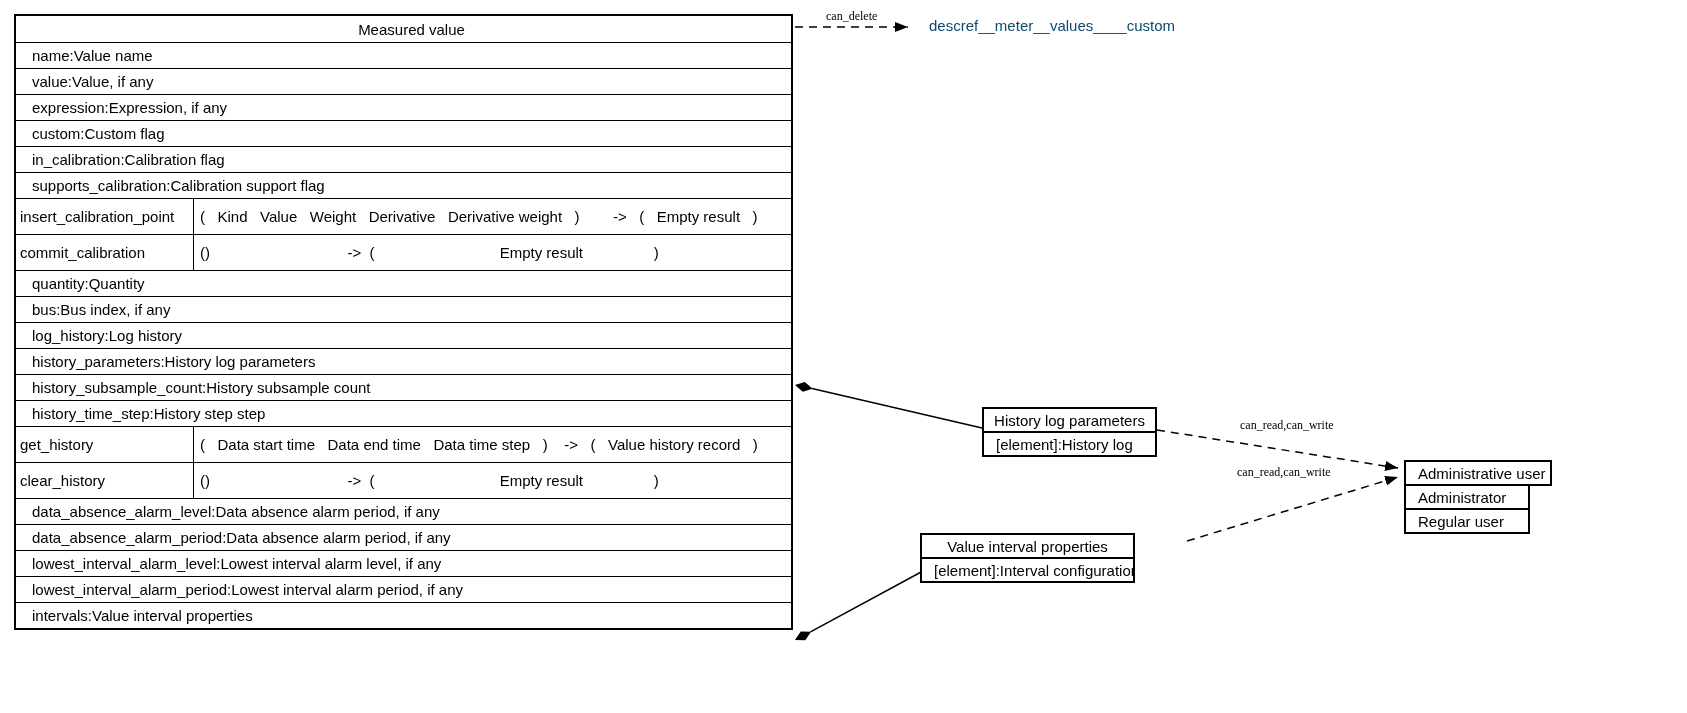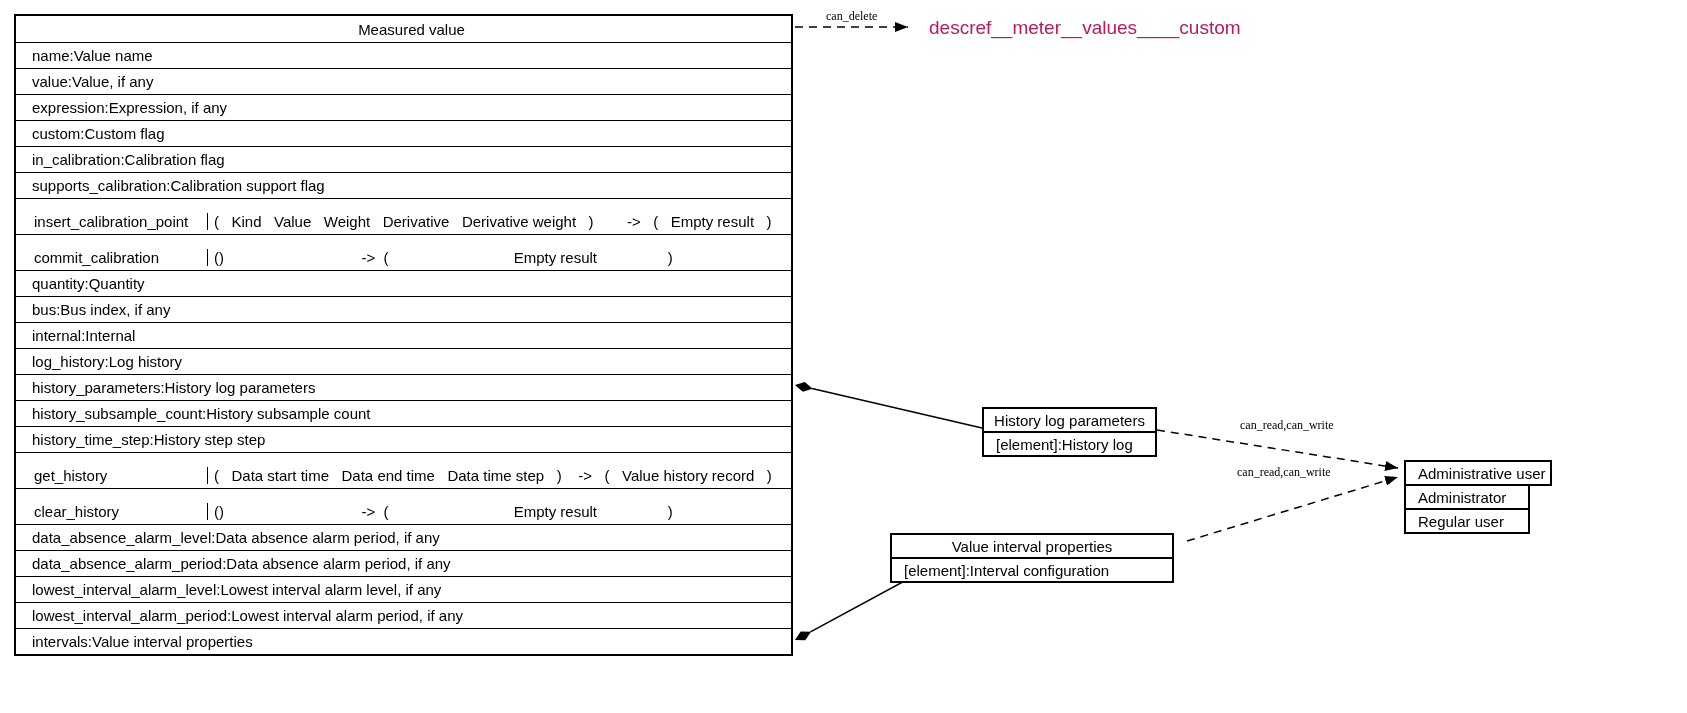--- a/index.html
+++ b/index.html
@@ -14,21 +14,21 @@
   .mtable {
     position:absolute; left:14px; top:14px; width:779px;
     border:2px solid #000; background:#fff; box-sizing:border-box;
   }
   .trow {
     height:26px; display:flex; align-items:center;
     padding-left:16px; box-sizing:border-box;
     border-top:1px solid #000; white-space:pre; overflow:hidden;
   }
   .trow.title { border-top:none; justify-content:center; padding-left:16px; }
-  .trow.method { height:36px; padding:14px; display:grid; grid-template-columns:178px 1fr; }
+  .trow.method { height:36px; padding:0; display:grid; grid-template-columns:178px 1fr; }
   .mname {
     display:flex; align-items:center; padding-left:4px; height:100%;
     border-right:1px solid #000; box-sizing:border-box; white-space:pre;
   }
   .msig {
     display:flex; align-items:center; padding-left:6px; height:100%;
     box-sizing:border-box; white-space:pre; overflow:hidden;
   }
 
   
@@ -39,22 +39,22 @@
   }
   .brow + .brow { margin-top:-2px; }
   .brow.center { justify-content:center; }
 
   
   .edge-label {
     position:absolute; font-family:"Liberation Serif", serif; font-size:12px;
     color:#000; white-space:pre;
   }
   .node-label {
-    position:absolute; font-family:"Liberation Sans", sans-serif; font-size:19px;
-    color:#be185d; white-space:pre;
+    position:absolute; font-family:"Liberation Sans", sans-serif; font-size:15px;
+    color:#0c4a6e; white-space:pre;
   }
 </style>
 </head>
 <body>
 
 <div class="canvas">
 
   <svg class="wires" width="1687" height="713">
     <defs>
       <marker id="arrow" markerUnits="userSpaceOnUse" markerWidth="14" markerHeight="10" refX="13" refY="5" orient="auto">
@@ -85,21 +85,20 @@
     <div class="trow method">
       <div class="mname">insert_calibration_point</div>
       <div class="msig">(   Kind   Value   Weight   Derivative   Derivative weight   )        -&gt;   (   Empty result   )</div>
     </div>
     <div class="trow method">
       <div class="mname">commit_calibration</div>
       <div class="msig">()                                 -&gt;  (                              Empty result                 )</div>
     </div>
     <div class="trow">quantity:Quantity</div>
     <div class="trow">bus:Bus index, if any</div>
-    <div class="trow">internal:Internal</div>
     <div class="trow">log_history:Log history</div>
     <div class="trow">history_parameters:History log parameters</div>
     <div class="trow">history_subsample_count:History subsample count</div>
     <div class="trow">history_time_step:History step step</div>
     <div class="trow method">
       <div class="mname">get_history</div>
       <div class="msig">(   Data start time   Data end time   Data time step   )    -&gt;   (   Value history record   )</div>
     </div>
     <div class="trow method">
       <div class="mname">clear_history</div>
@@ -114,21 +113,21 @@
 
   <div class="edge-label" style="left:826px; top:9px;">can_delete</div>
 
   <div class="node-label" style="left:929px; top:17px;">descref__meter__values____custom</div>
 
   <div class="sbox" style="left:982px; top:407px; width:175px;">
     <div class="brow center">History log parameters</div>
     <div class="brow">[element]:History log</div>
   </div>
 
-  <div class="sbox" style="left:890px; top:533px; width:284px;">
+  <div class="sbox" style="left:920px; top:533px; width:215px;">
     <div class="brow center">Value interval properties</div>
     <div class="brow">[element]:Interval configuration</div>
   </div>
 
   <div class="edge-label" style="left:1240px; top:418px;">can_read,can_write</div>
   <div class="edge-label" style="left:1237px; top:465px;">can_read,can_write</div>
 
   <div class="sbox" style="left:1404px; top:460px;">
     <div class="brow" style="width:148px;">Administrative user</div>
     <div class="brow" style="width:126px;">Administrator</div>

